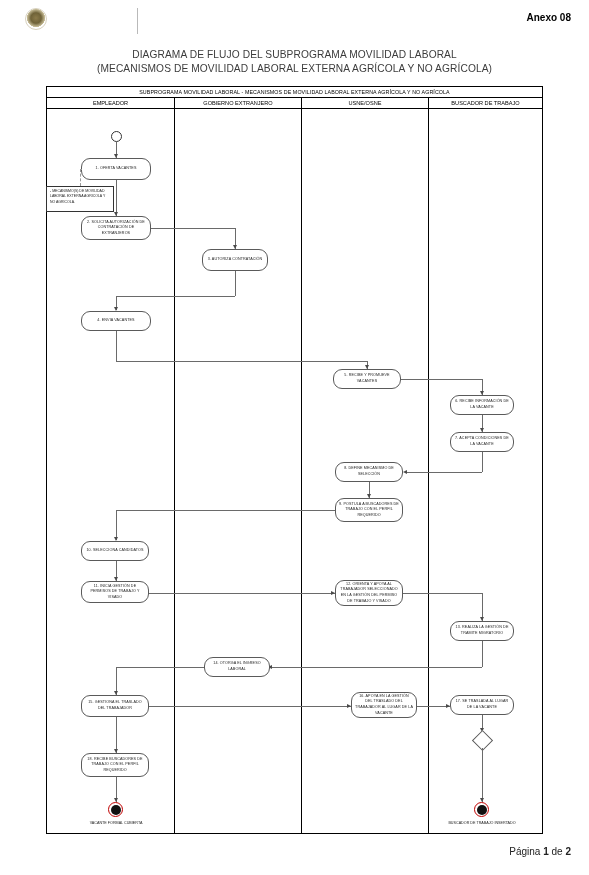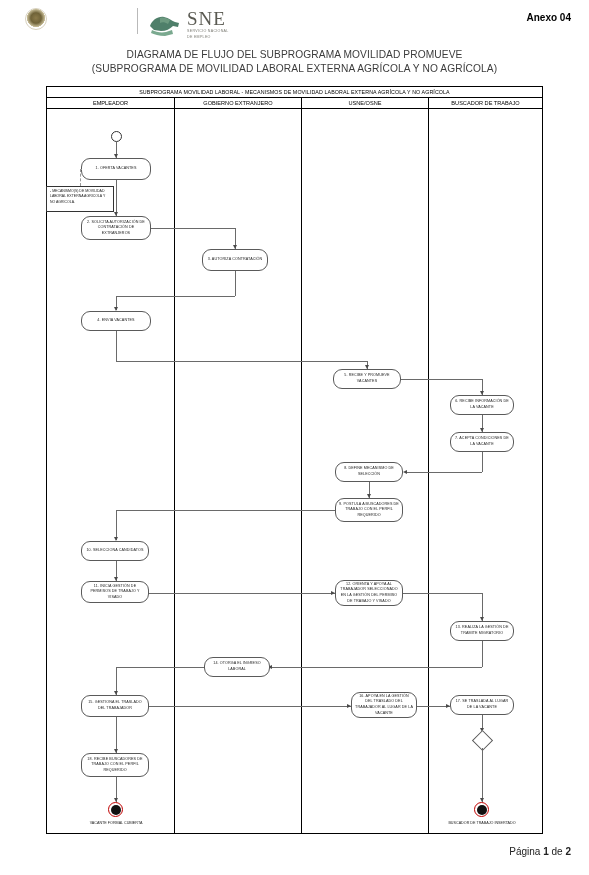--- a/index.html
+++ b/index.html
@@ -70,38 +70,26 @@
   #footer b { font-weight:bold; }
 </style>
 </head>
 <body>
 
 <div id="header">
   <div id="logo-trabajo">
     <div class="eagle"></div>
   </div>
   <div id="logo-divider"></div>
-  <div id="logo-sne">
-    <svg width="34" height="24" viewBox="0 0 34 24">
-      <path d="M2 13 C4 7, 10 3, 16 4 C21 5, 24 8, 27 9 L31 10 L30 14 L25 13 C22 16, 18 18, 13 18 L6 17 Z" fill="#4f7f6a"></path>
-      <path d="M4 17 C8 19, 13 20, 18 19 L24 17 L25 21 L17 23 C11 23, 6 21, 3 20 Z" fill="#7aa98f"></path>
-      <path d="M12 5 C15 4, 19 5, 22 7 L20 11 C17 9, 14 9, 12 10 Z" fill="#6d9a80"></path>
-    </svg>
-    <div class="sne-txt">
-      <div class="sne-main">SNE</div>
-      <div class="sne-sub">SERVICIO NACIONAL</div>
-      <div class="sne-sub">DE EMPLEO</div>
-    </div>
-  </div>
-  <div id="anexo">Anexo 04</div>
+  <div id="anexo">Anexo 08</div>
 </div>
 
 <div id="title-block">
-  <div>DIAGRAMA DE FLUJO DEL SUBPROGRAMA MOVILIDAD PROMUEVE</div>
-  <div>(SUBPROGRAMA DE MOVILIDAD LABORAL EXTERNA AGRÍCOLA Y NO AGRÍCOLA)</div>
+  <div>DIAGRAMA DE FLUJO DEL SUBPROGRAMA MOVILIDAD LABORAL</div>
+  <div>(MECANISMOS DE MOVILIDAD LABORAL EXTERNA AGRÍCOLA Y NO AGRÍCOLA)</div>
 </div>
 
 <div id="lanes">
 
   <div id="lane-title">SUBPROGRAMA MOVILIDAD LABORAL - MECANISMOS DE MOVILIDAD LABORAL EXTERNA AGRÍCOLA Y NO AGRÍCOLA</div>
 
   <div id="lane-heads">
     <div class="lh w1">EMPLEADOR</div>
     <div class="lh w2">GOBIERNO EXTRANJERO</div>
     <div class="lh w3">USNE/OSNE</div>

